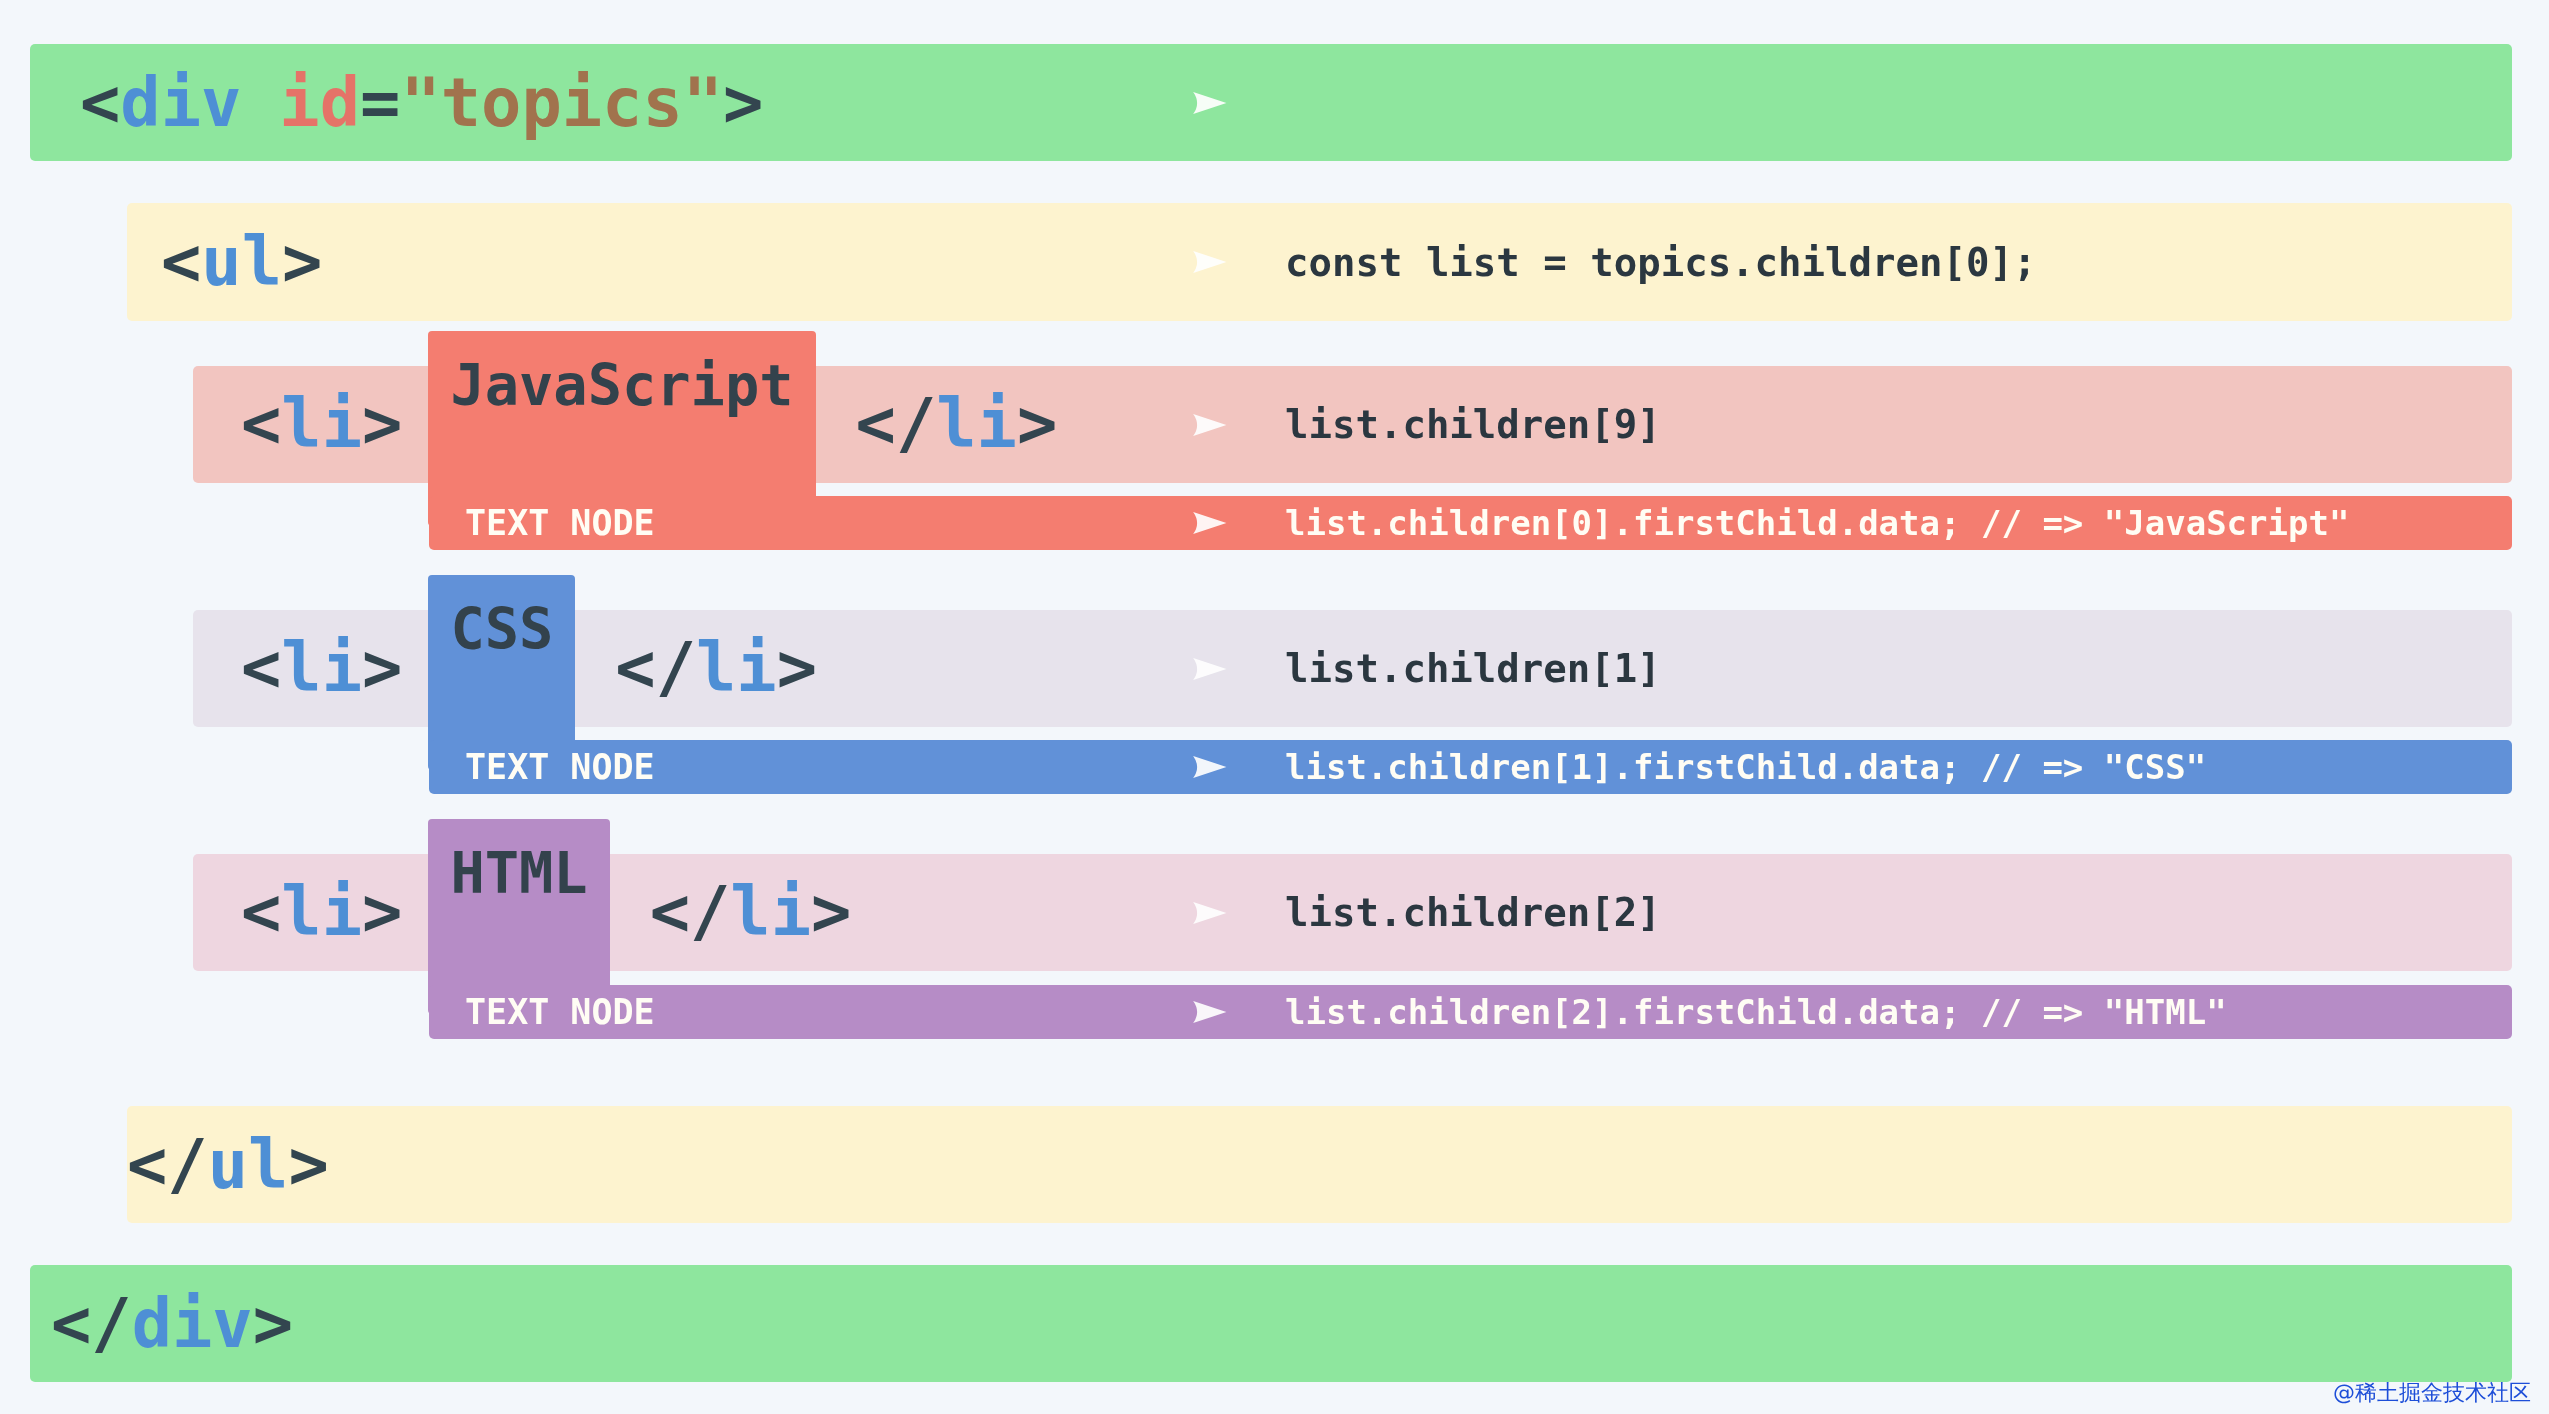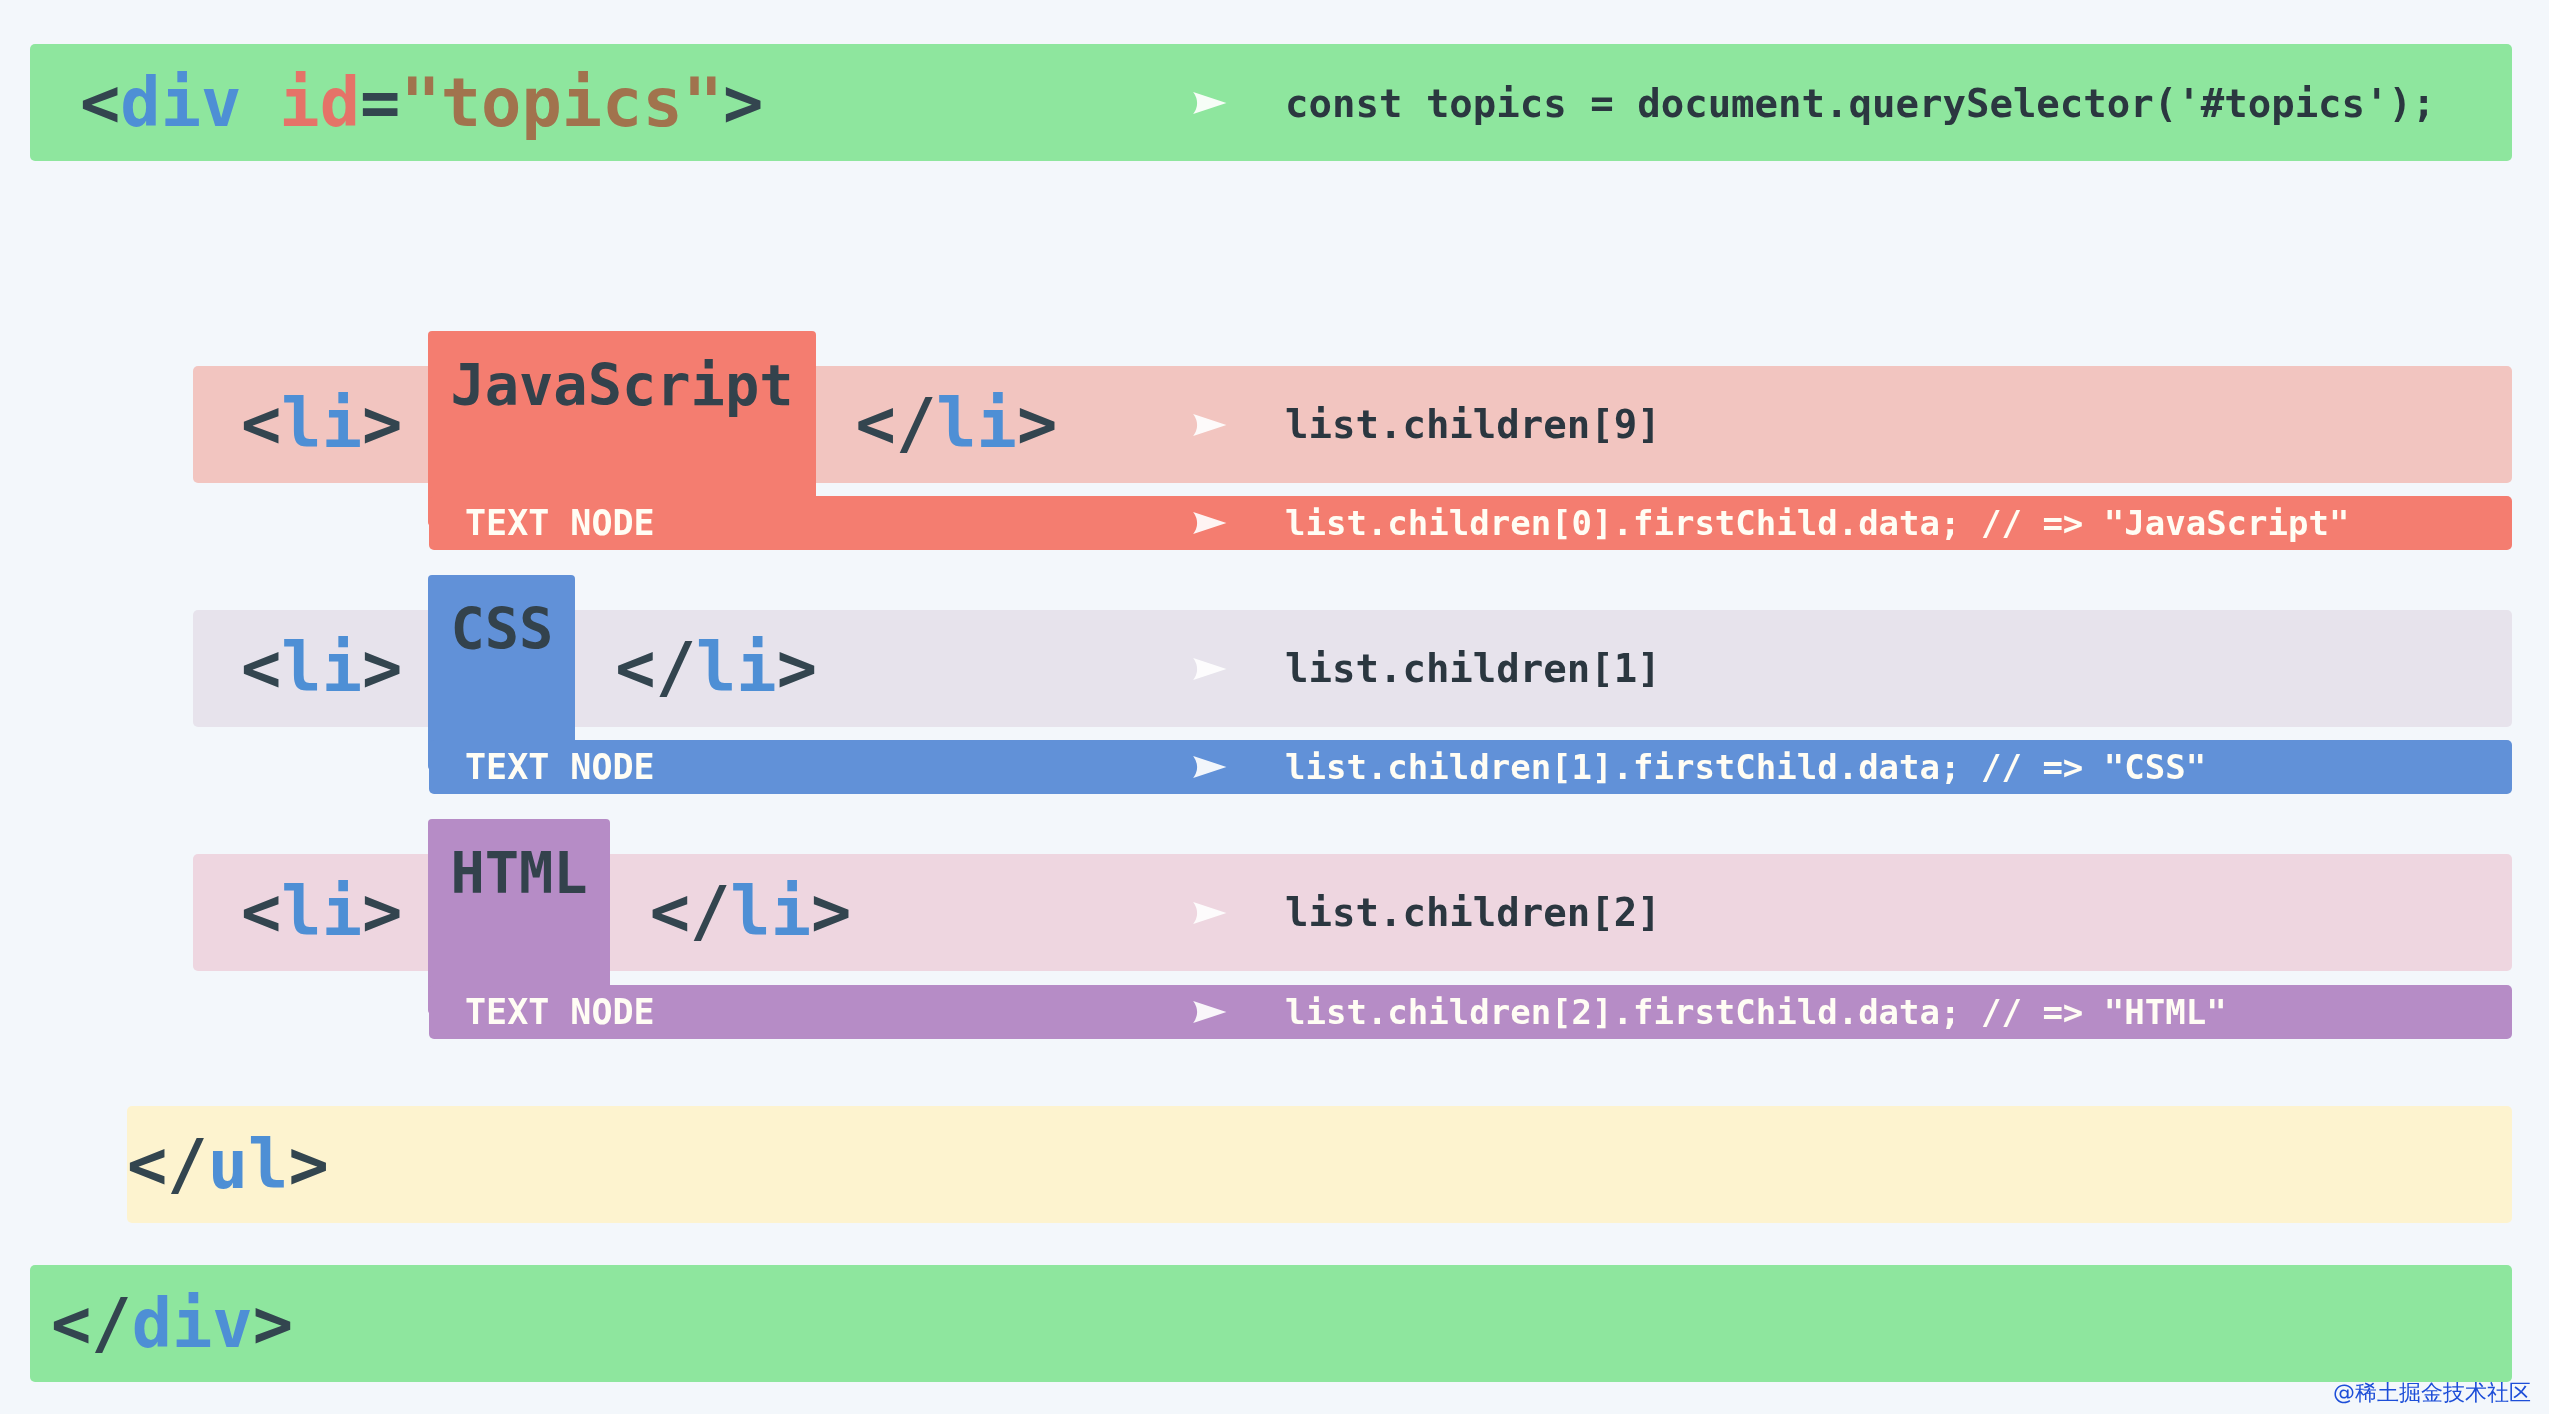--- a/index.html
+++ b/index.html
@@ -106,23 +106,29 @@
 </head>
 <body>
 
 <div class="canvas">
 
   <div class="bar row-div-open">
     <span class="tagline"><span class="bracket">&lt;</span><span class="tagname">div</span><span class="attr">id</span><span class="bracket">=</span><span class="val">"topics"</span><span class="bracket">&gt;</span></span>
     <svg class="arrow" viewBox="0 0 24 16">
         <path d="M2 1 L23 8 L2 15 Q7 8 2 1 Z" fill="#ffffff"></path>
       </svg>
-    <span class="code">const topics = document.querySelector('#topics');</span>
   </div>
 
+  <div class="bar row-ul-open">
+    <span class="tagline"><span class="bracket">&lt;</span><span class="tagname">ul</span><span class="bracket">&gt;</span></span>
+    <svg class="arrow" viewBox="0 0 24 16">
+        <path d="M2 1 L23 8 L2 15 Q7 8 2 1 Z" fill="#ffffff"></path>
+      </svg>
+    <span class="code">const list = topics.children[0];</span>
+  </div>
 
   <div class="bar li-row li-0">
     <span class="tagline"><span class="bracket">&lt;</span><span class="tagname">li</span><span class="bracket">&gt;</span></span>
     <span class="hl">
         <span class="content">JavaScript</span>
       </span>
     <span class="tagline"><span class="bracket">&lt;/</span><span class="tagname">li</span><span class="bracket">&gt;</span></span>
     <svg class="arrow" viewBox="0 0 24 16">
         <path d="M2 1 L23 8 L2 15 Q7 8 2 1 Z" fill="#ffffff"></path>
       </svg>

